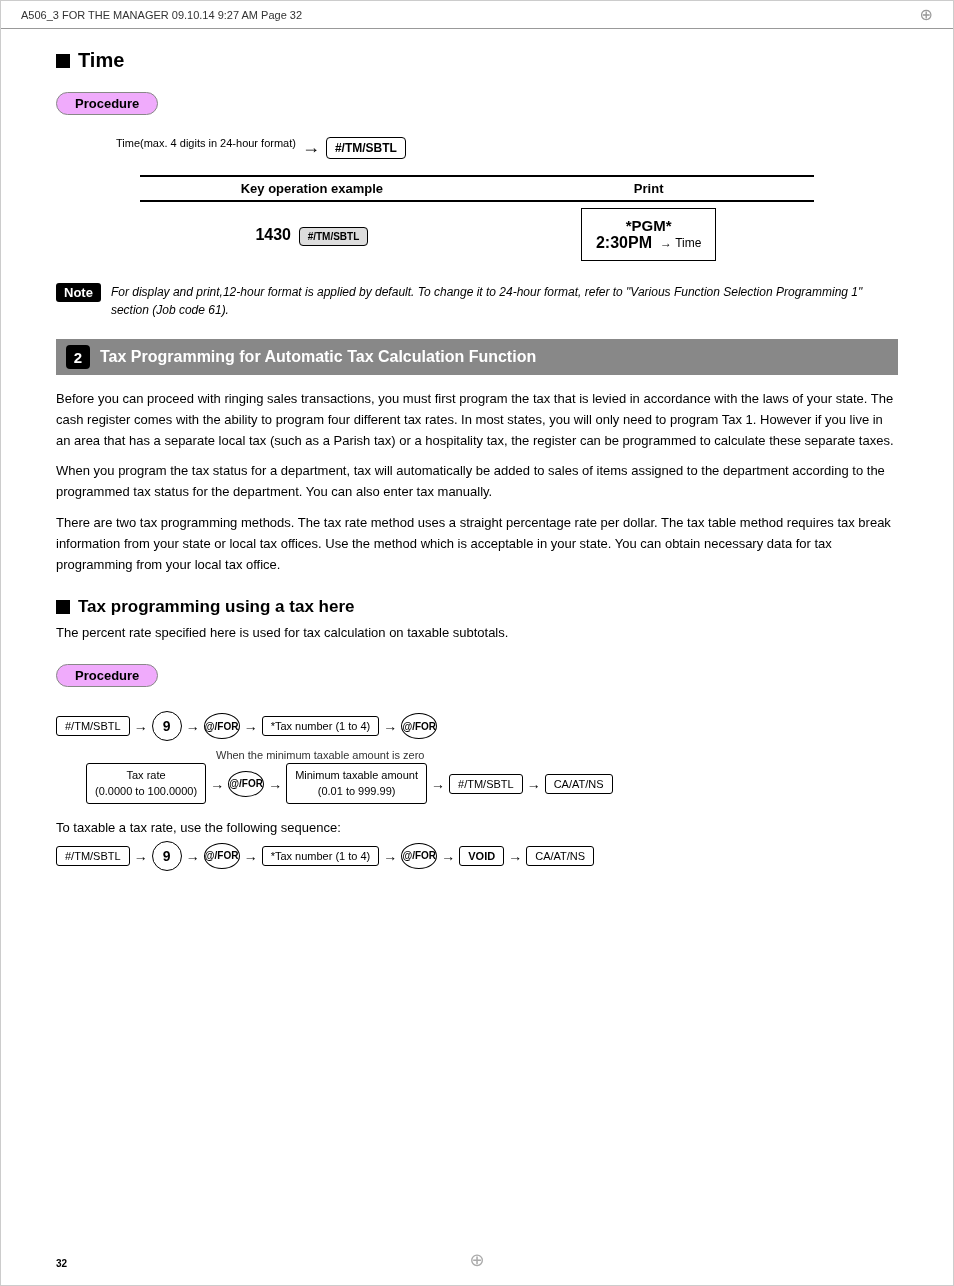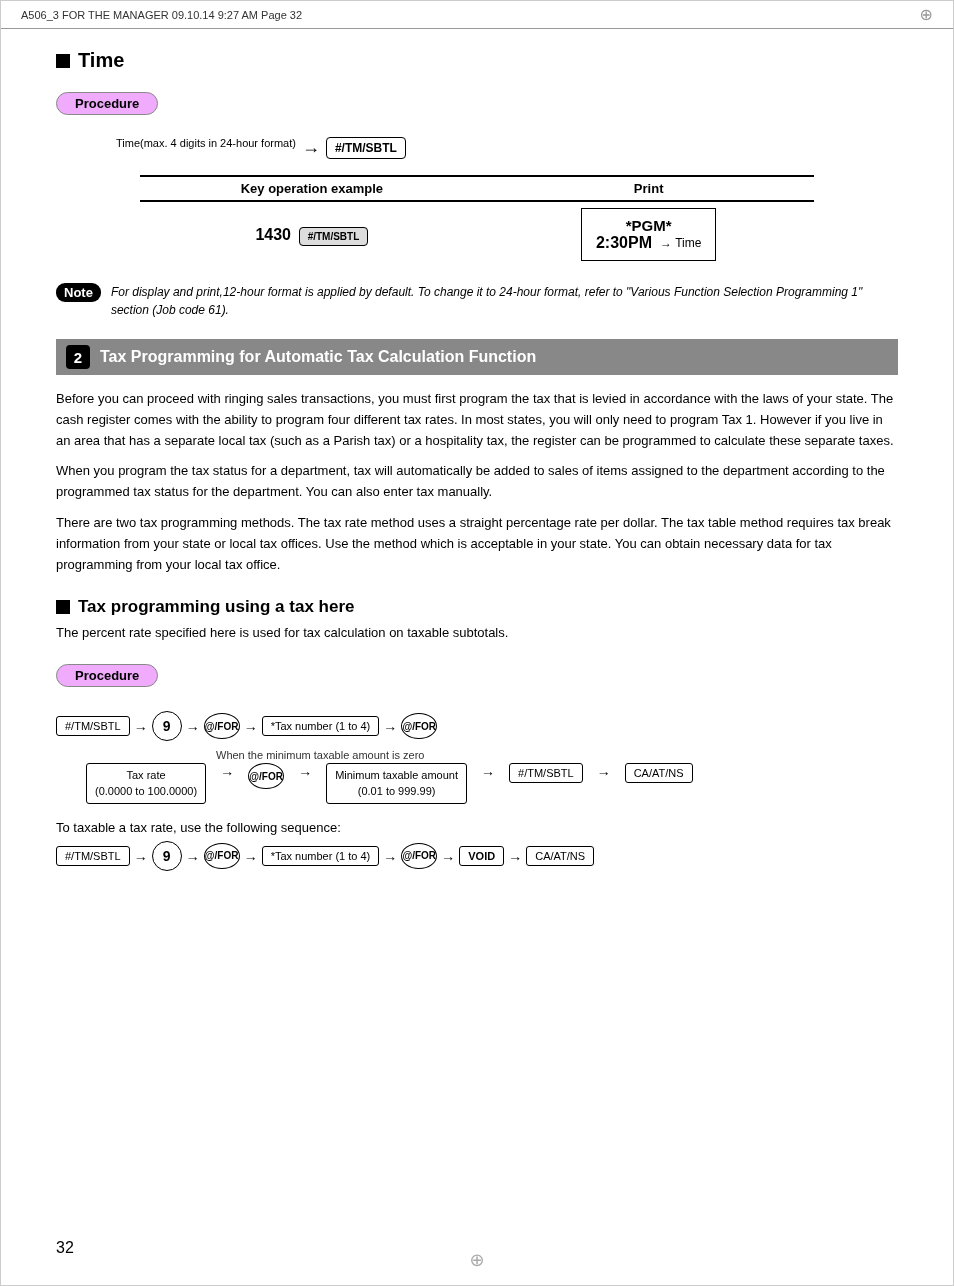--- a/index.html
+++ b/index.html
@@ -141,21 +141,21 @@
       border: none;
       margin: 16px 0;
       gap: 10px;
     }
     .note-label {
       background: #000;
       color: #fff;
       font-weight: bold;
       font-size: 13px;
       padding: 2px 8px;
-      border-radius: 9px;
+      border-radius: 3px;
       white-space: nowrap;
       flex-shrink: 0;
     }
     .note-text {
       font-size: 12px;
       font-style: italic;
       line-height: 1.5;
     }
     
     .section2-bar {
@@ -244,24 +244,24 @@
       align-items: center;
       margin: 22px 0 6px 0;
     }
     .sub-section-h {
       font-size: 17px;
       font-weight: bold;
     }
     
     .page-num {
       position: absolute;
-      bottom: 28px;
+      bottom: 16px;
       left: 55px;
-      font-size: 16px;
-      font-weight: normal;
+      font-size: 10px;
+      font-weight: bold;
     }
     .time-format-label {
       font-size: 11px;
       margin-right: 6px;
       white-space: nowrap;
     }
   </style>
 </head>
 <body>
 
@@ -361,21 +361,21 @@
         <span class="small-arrow">→</span>
         <span class="tax-label-box-asterisk">*Tax number (1 to 4)</span>
         <span class="small-arrow">→</span>
         <span class="for-circle">@/FOR</span>
       </div>
 
       <div style="margin-left: 60px; margin-top: 8px; margin-bottom: 2px;">
         <div class="annotation-text" style="text-align:left; margin-left: 100px;">When the minimum taxable amount is zero</div>
       </div>
 
-      <div style="display: flex; align-items: flex-start; gap: 13px; margin-left: 30px; margin-bottom: 16px;">
+      <div style="display: flex; align-items: center; gap: 3px; margin-left: 30px; margin-bottom: 16px;">
 
         <div style="border: 1.5px solid #000; border-radius: 3px; padding: 4px 8px; font-size: 11px; background: #fff; text-align: center; line-height: 1.4;">
           <span>Tax rate</span><br>
           <span>(0.0000 to 100.0000)</span>
         </div>
         <span class="small-arrow">→</span>
         <span class="for-circle">@/FOR</span>
         <span class="small-arrow">→</span>
 
         <div style="border: 1.5px solid #000; border-radius: 3px; padding: 4px 8px; font-size: 11px; background: #fff; text-align: center; line-height: 1.4;">

